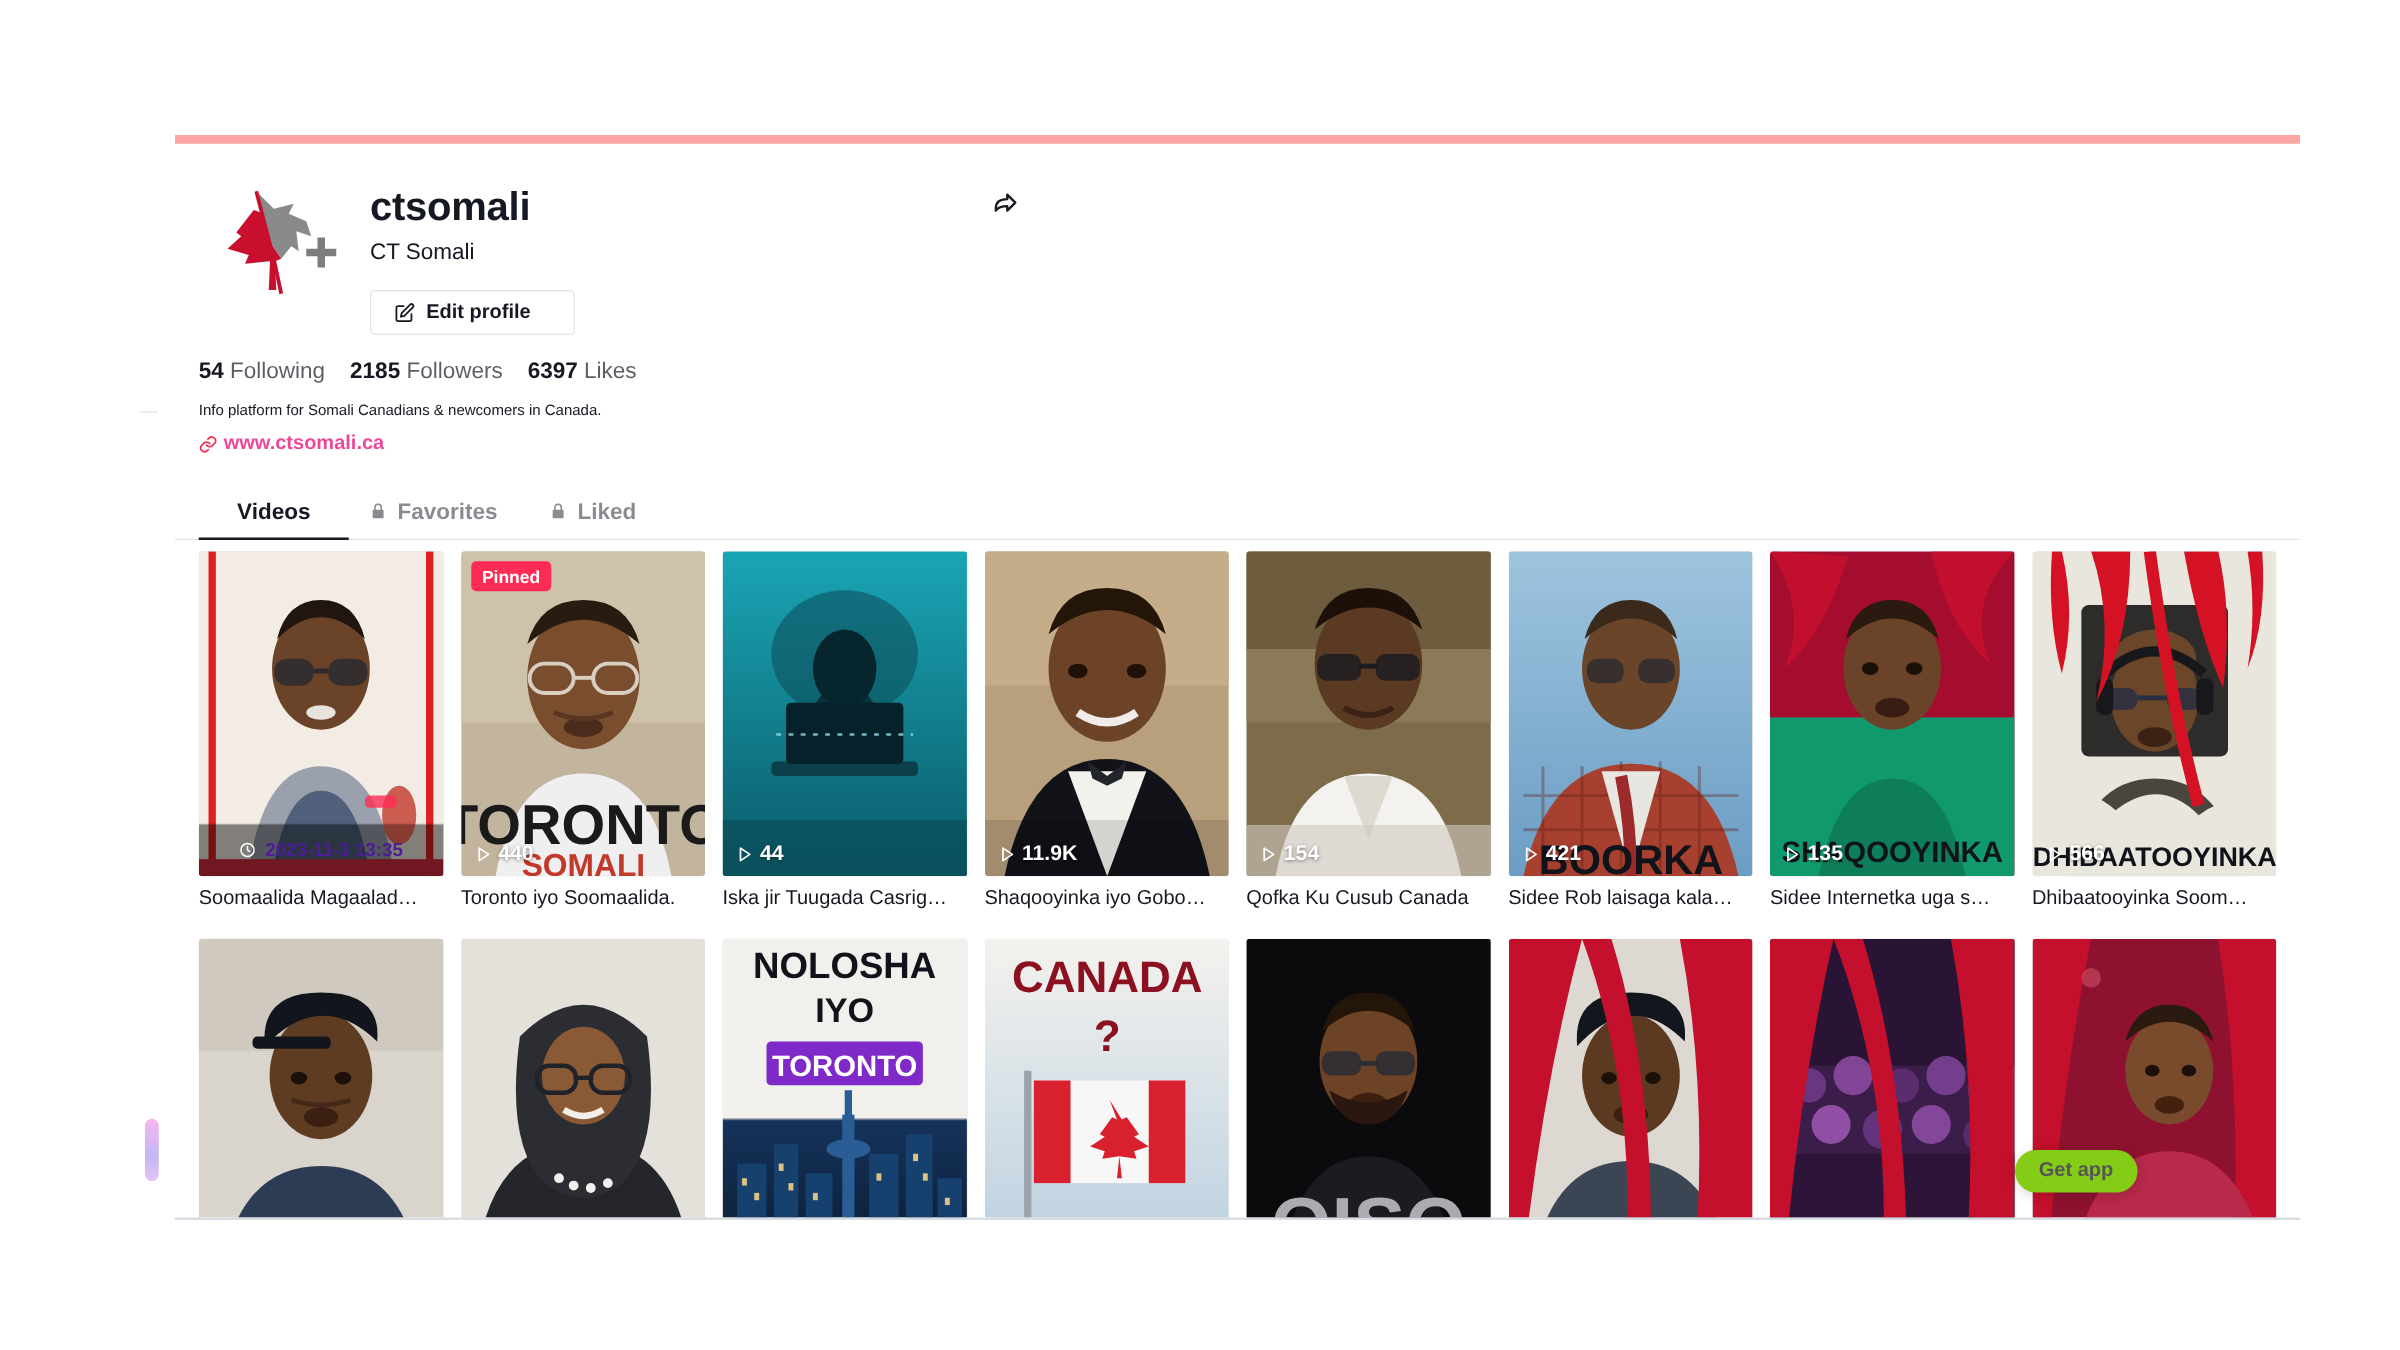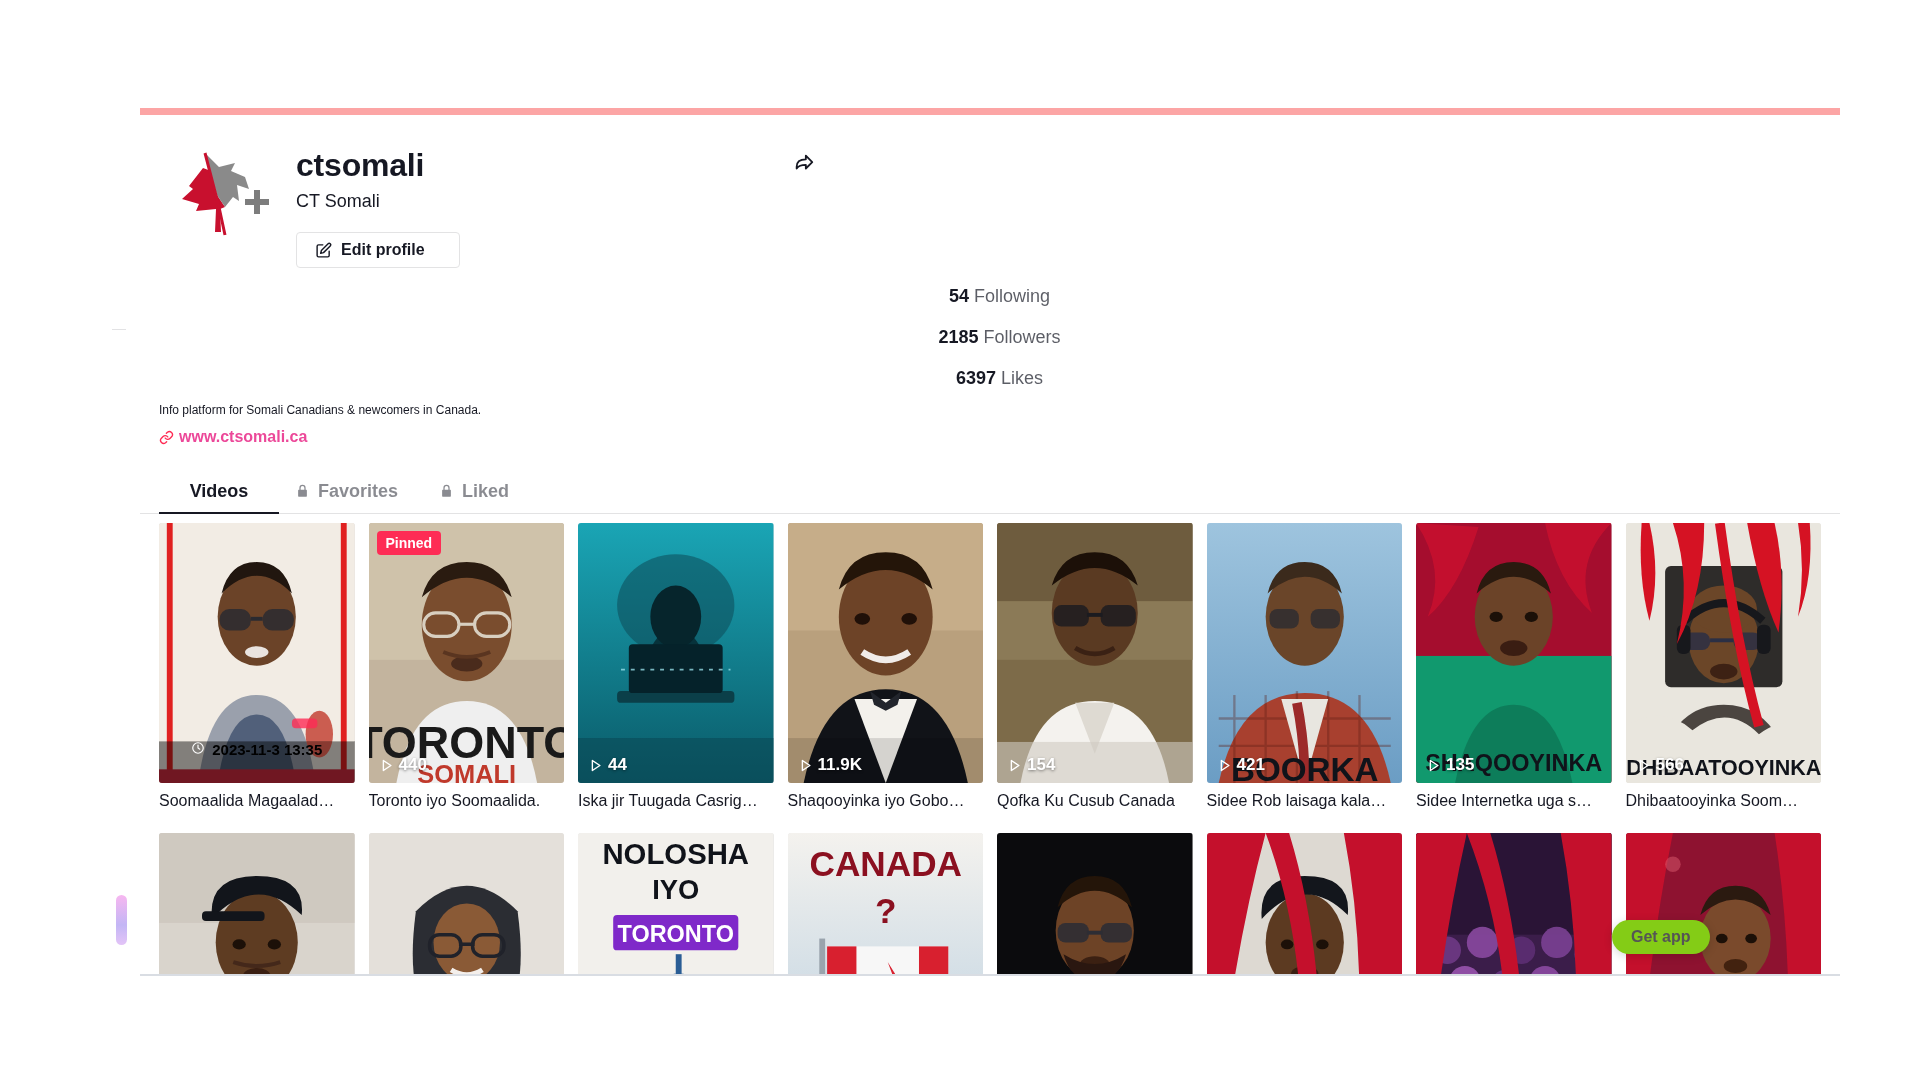--- a/index.html
+++ b/index.html
@@ -113,21 +113,20 @@
   }
 
   
   .counts {
     display: flex;
     align-items: center;
     gap: 20px;
     padding: 18px 0 0 19px;
     font-size: 18px;
     color: #161823;
-    flex-direction: column;
   }
   .count-item { display: inline-flex; align-items: baseline; gap: 5px; cursor: pointer; }
   .count-num { font-weight: bold; font-size: 18px; color: #161823; }
   .count-label { color: #161823b3; font-size: 18px; font-weight: 400; }
 
   .bio {
     padding: 11px 0 0 19px;
     font-size: 12px;
     line-height: 21px;
     color: #161823;
@@ -220,23 +219,24 @@
     text-shadow: 0 1px 3px rgba(0,0,0,.45);
     z-index: 5;
   }
   .views .play-icon { display:flex; align-items:center; }
 
   .stamp {
     position: absolute;
     left: 0; right: 0; bottom: 0;
     height: 42px;
     display: flex;
+    align-items: center;
     justify-content: center;
     gap: 7px;
-    color: #000000;
+    color: #4c1d95;
     font-size: 15px;
     font-weight: bold;
     background: rgba(0,0,0,0.28);
     z-index: 5;
   }
 
   .pinned-badge {
     position: absolute;
     left: 8px;
     top: 8px;

